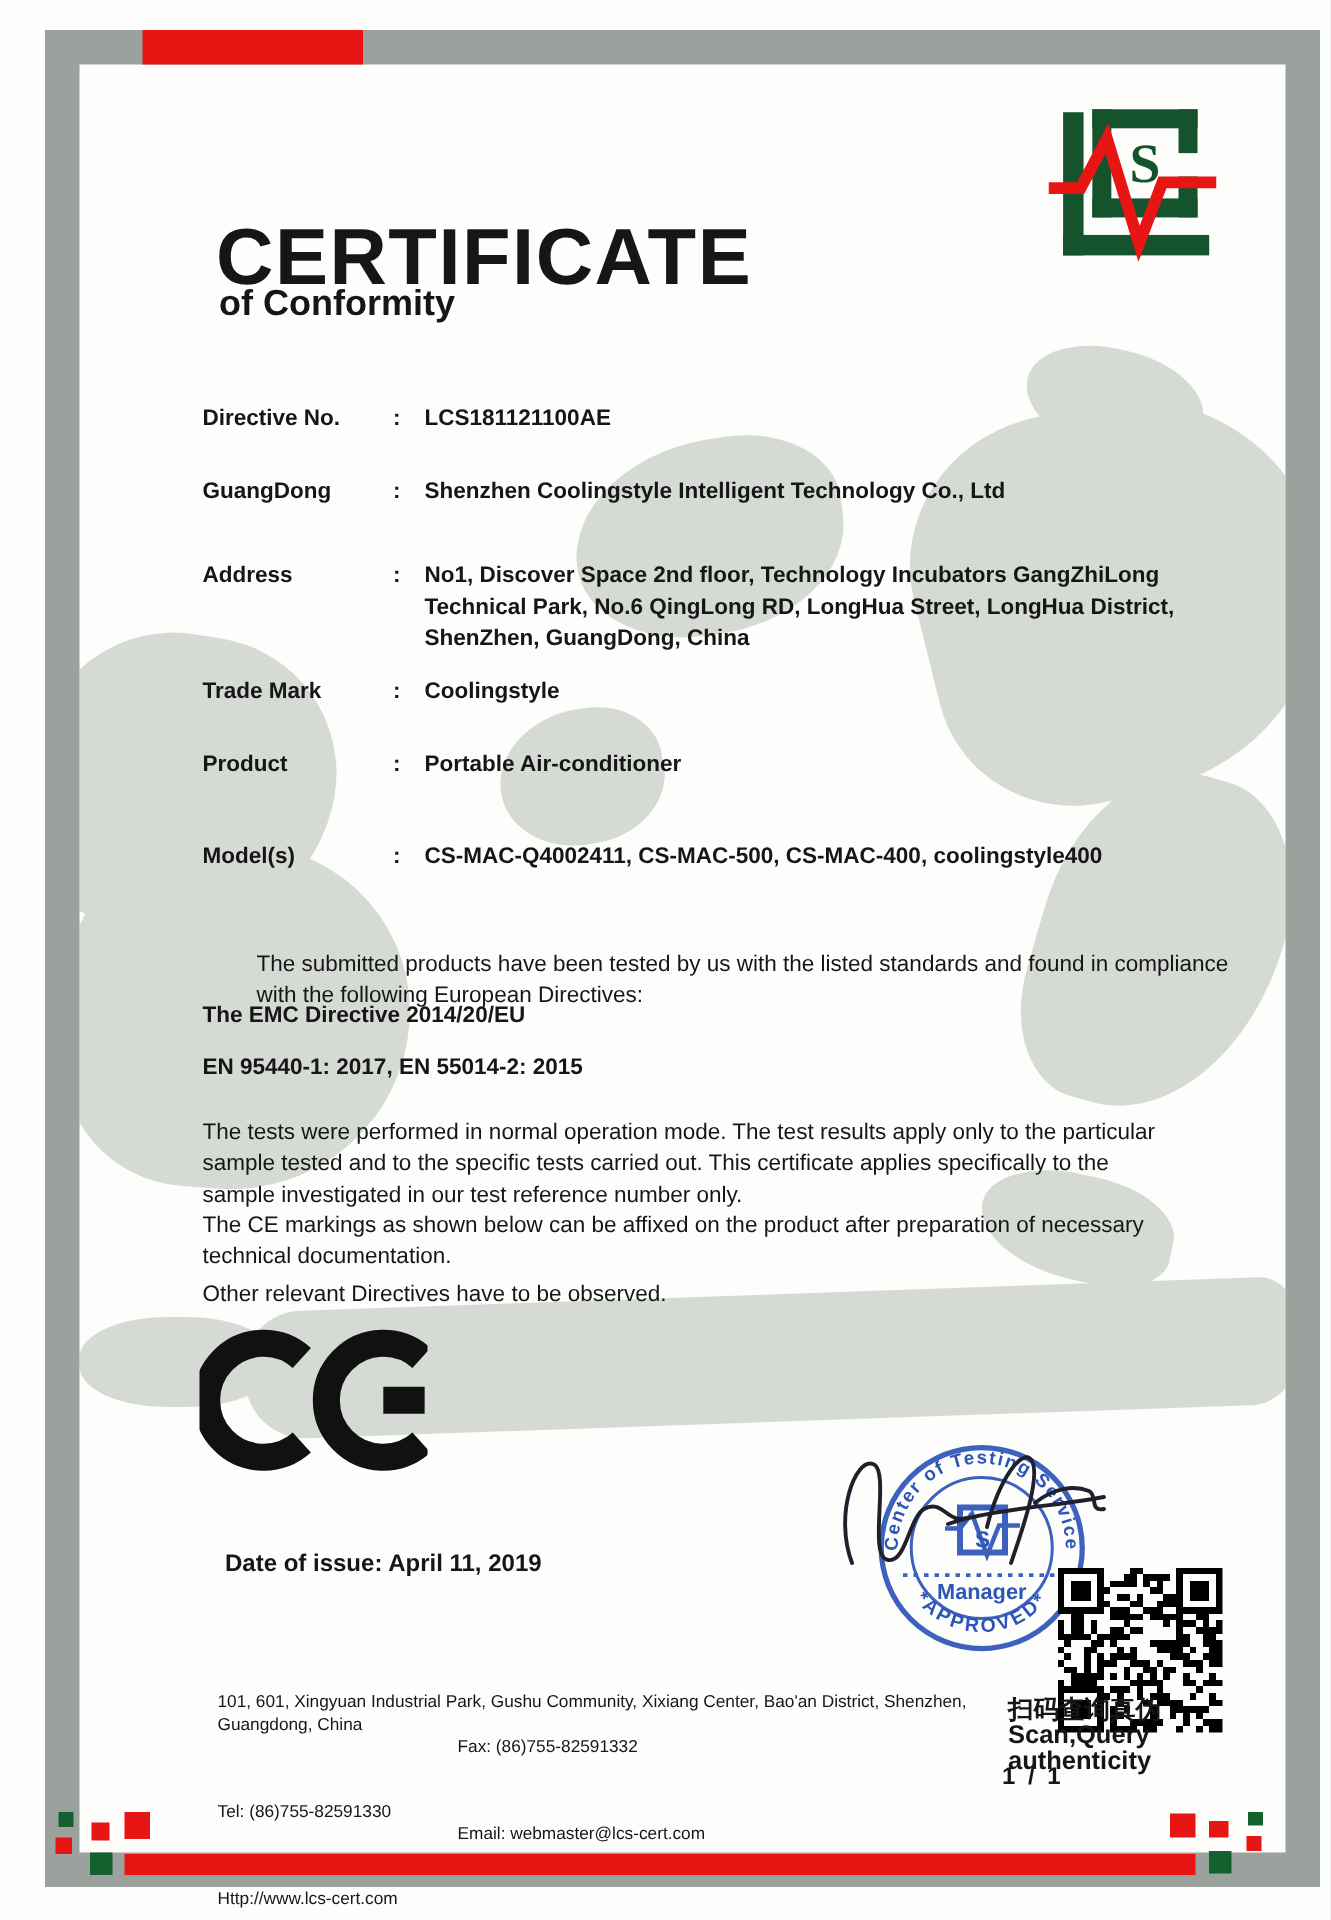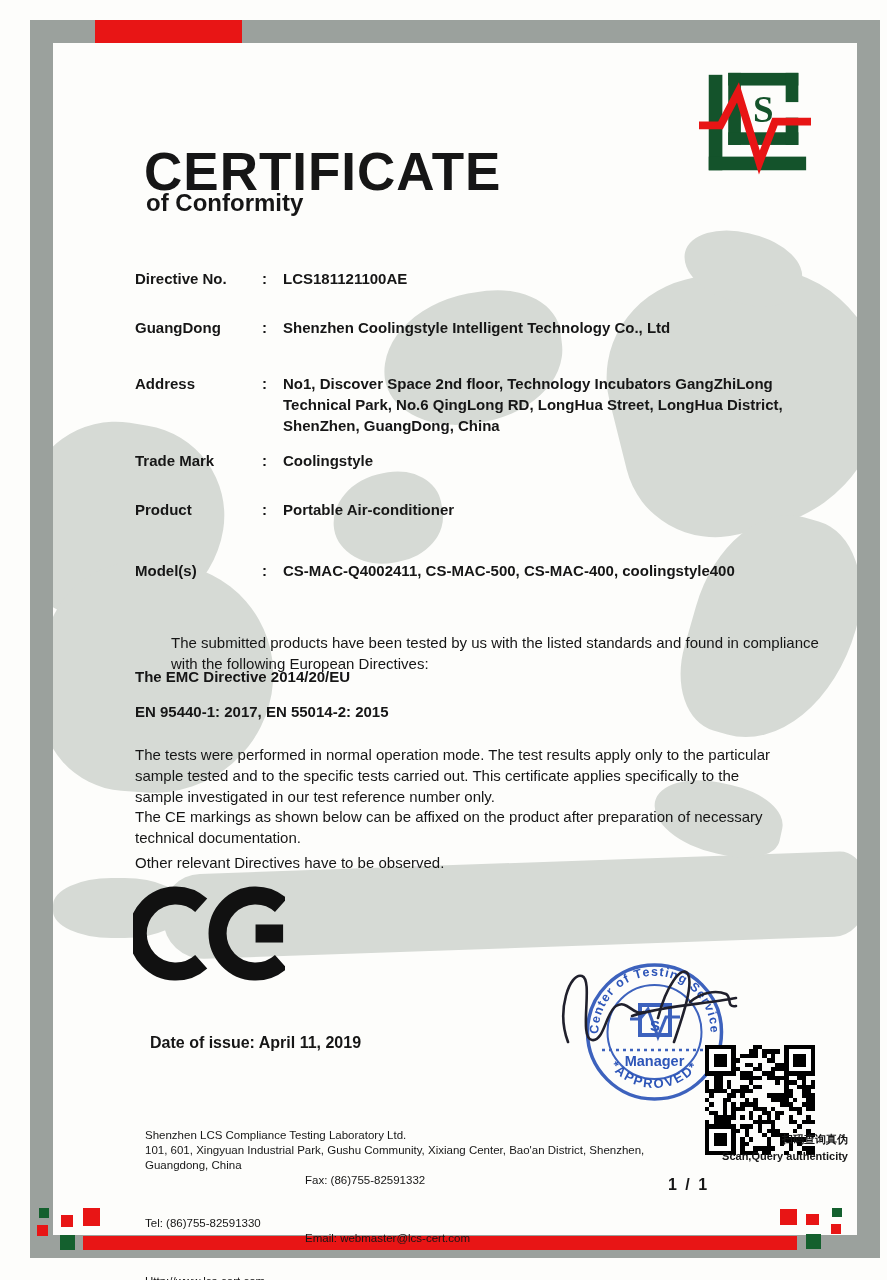--- a/index.html
+++ b/index.html
@@ -25,21 +25,21 @@
   .field-colon{width:21px;flex:none;}
   .field-value{flex:1;}
   .para{position:absolute;left:135px;width:656px;font-size:15px;line-height:21px;z-index:3;}
   .bold{font-weight:bold;}
   .date-line{position:absolute;left:135px;top:1034px;font-size:16px;font-weight:bold;z-index:3;margin-left:15px;}
   .pagenum{position:absolute;left:668px;top:1176px;font-size:16px;font-weight:bold;letter-spacing:2px;z-index:3;}
   .footer{position:absolute;left:145px;top:1128px;width:560px;font-size:11.5px;line-height:15px;z-index:3;}
   .footer-row{display:flex;}
   .footer-cell1{width:160px;flex:none;margin-top:43px;}
   .qr-wrap{position:absolute;left:705px;top:1045px;width:110px;height:110px;z-index:4;}
-  .qr-caption{position:absolute;left:672px;top:1131px;width:176px;text-align:right;font-size:11px;font-weight:bold;line-height:17px;z-index:4;}
+  .qr-caption{position:absolute;left:672px;top:1131px;width:176px;text-align:left;font-size:17px;font-weight:bold;line-height:17px;z-index:4;}
   .logo-wrap{position:absolute;left:699px;top:72px;z-index:3;}
   .ce-wrap{position:absolute;left:133px;top:886px;z-index:3;}
   .stamp-wrap{position:absolute;left:578px;top:953px;z-index:3;}
   .sig-wrap{position:absolute;left:540px;top:950px;z-index:4;}
 </style>
 </head>
 <body>
 
 <div class="page">
 
@@ -416,21 +416,20 @@
       </svg>
   </div>
   <div class="qr-caption">
     <div>扫码查询真伪</div>
     <div>Scan,Query authenticity</div>
   </div>
 
   <div class="pagenum">1 / 1</div>
 
   <div class="footer">
-    <div>Shenzhen LCS Compliance Testing Laboratory Ltd.</div>
     <div>101, 601, Xingyuan Industrial Park, Gushu Community, Xixiang Center, Bao'an District, Shenzhen,</div>
     <div>Guangdong, China</div>
     <div class="footer-row">
       <span class="footer-cell1">Tel: (86)755-82591330</span>
       <span>Fax: (86)755-82591332</span>
     </div>
     <div class="footer-row">
       <span class="footer-cell1">Http://www.lcs-cert.com</span>
       <span>Email: webmaster@lcs-cert.com</span>
     </div>

